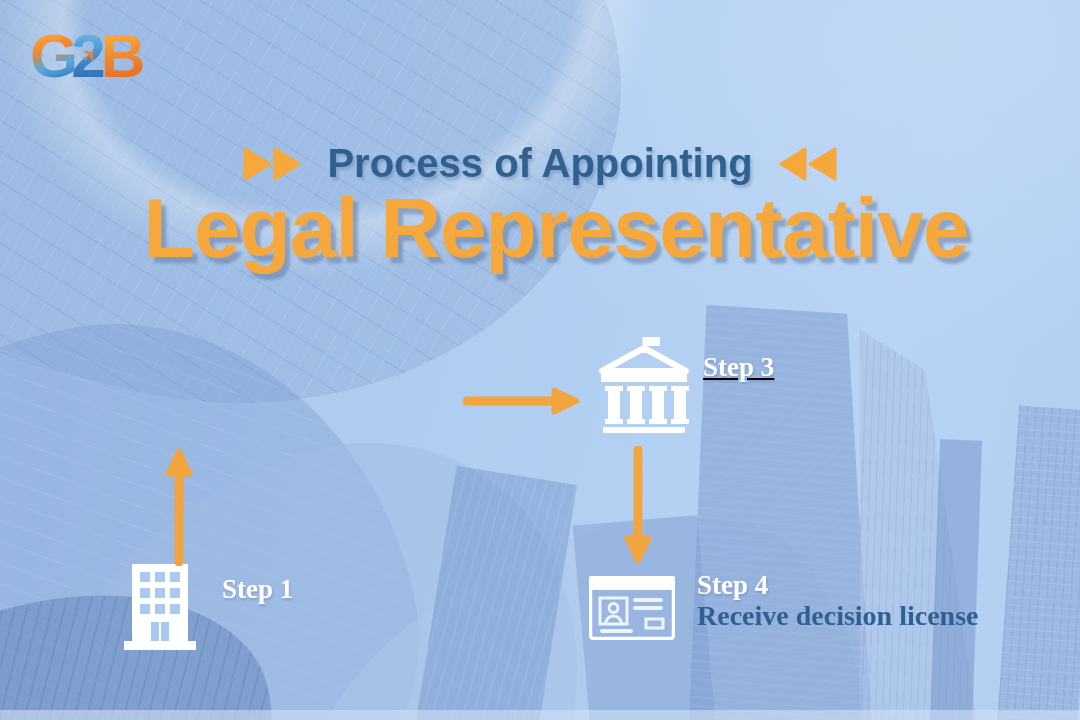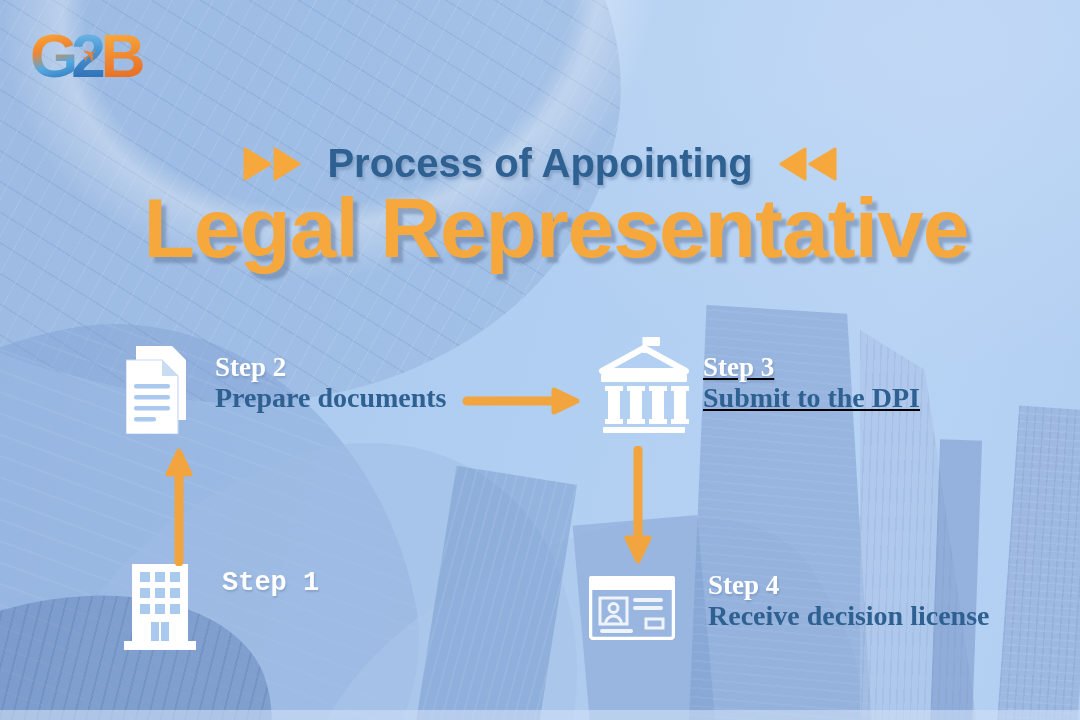--- a/index.html
+++ b/index.html
@@ -124,22 +124,22 @@
   .step { position:absolute; display:flex; align-items:flex-start; }
   .step-text { display:flex; flex-direction:column; font-family:"Liberation Serif","DejaVu Serif",serif; line-height:1.12; }
   .step-label { font-size:27px; font-weight:700; color:#ffffff; text-shadow:1px 2px 2px rgba(80,105,145,0.3); }
   .step-desc  { font-size:28px; font-weight:700; color:#2e6191; }
 
   .step-2 { left:126px; top:346px; gap:27px; }
   .step-2 .step-text { margin-top:6px; }
   .step-3 { left:597px; top:337px; gap:12px;text-decoration:underline; }
   .step-3 .step-text { margin-top:15px; }
   .step-1 { left:124px; top:564px; gap:26px; }
-  .step-1 .step-text { margin-top:4px;font-family:Liberation Mono, monospace; }
-  .step-4 { left:589px; top:576px; gap:33px;justify-content:center; }
+  .step-1 .step-text { margin-top:10px; }
+  .step-4 { left:589px; top:576px; gap:22px;justify-content:center; }
   .step-4 .step-text { margin-top:-6px; }
 
   .arrow { position:absolute; }
   .arrow-up    { left:164px; top:446px; }
   .arrow-right { left:462px; top:386px; }
   .arrow-down  { left:623px; top:446px; }
 </style>
 </head>
 <body>
 
@@ -177,37 +177,20 @@
       <svg width="58" height="36" viewBox="0 0 58 36">
         <g fill="#f6a83c" stroke="#f6a83c" stroke-width="3" stroke-linejoin="round">
           <polygon points="56,3 56,33 31,18"></polygon>
             <polygon points="26,3 26,33 2,18"></polygon>
         </g>
       </svg>
     </div>
 
     <h1 class="main-title">Legal Representative</h1>
 
-    <div class="step step-2">
-      <svg width="62" height="88" viewBox="0 0 62 88">
-        <path d="M10 0 H46 L60 14 V74 H10 Z" fill="#ffffff"></path>
-        <path d="M0 14 H36 L52 30 V88 H0 Z" fill="#ffffff" stroke="#c6daf2" stroke-width="1.2"></path>
-        <path d="M36 14 L52 30 H36 Z" fill="#cadcf2"></path>
-        <g fill="#a9c9ee">
-          <rect x="8" y="38" width="36" height="4.5" rx="2"></rect>
-          <rect x="8" y="49" width="36" height="4.5" rx="2"></rect>
-          <rect x="8" y="60" width="36" height="4.5" rx="2"></rect>
-          <rect x="8" y="71" width="22" height="4.5" rx="2"></rect>
-        </g>
-      </svg>
-      <div class="step-text">
-        <div class="step-label">Step 2</div>
-        <div class="step-desc">Prepare documents</div>
-      </div>
-    </div>
 
     <div class="step step-3">
       <svg width="94" height="96" viewBox="0 0 94 96">
         <g fill="#ffffff">
           <rect x="45.5" y="0" width="3.5" height="16"></rect>
           <rect x="49" y="0" width="14" height="9" rx="1"></rect>
           <path d="M47 11 L5 34 H89 Z" fill="none" stroke="#ffffff" stroke-width="6" stroke-linejoin="round"></path>
           <rect x="4" y="37" width="86" height="8" rx="1"></rect>
           <rect x="8" y="49" width="18" height="5"></rect>
             <rect x="11" y="54" width="12" height="28"></rect>
@@ -219,21 +202,20 @@
             <rect x="55" y="54" width="12" height="28"></rect>
             <rect x="52" y="82" width="18" height="5"></rect>
           <rect x="74" y="49" width="18" height="5"></rect>
             <rect x="77" y="54" width="12" height="28"></rect>
             <rect x="74" y="82" width="18" height="5"></rect>
           <rect x="6" y="90" width="82" height="6" rx="1"></rect>
         </g>
       </svg>
       <div class="step-text">
         <div class="step-label">Step 3</div>
-        <div class="step-desc">Submit to the DPI</div>
       </div>
     </div>
 
     <div class="step step-1">
       <svg width="72" height="88" viewBox="0 0 72 88">
         <rect x="8" y="0" width="56" height="77" fill="#ffffff"></rect>
         <g fill="#a9c9ee">
           <rect x="16" y="8" width="10" height="10"></rect>
             <rect x="31" y="8" width="10" height="10"></rect>
             <rect x="46" y="8" width="10" height="10"></rect>

